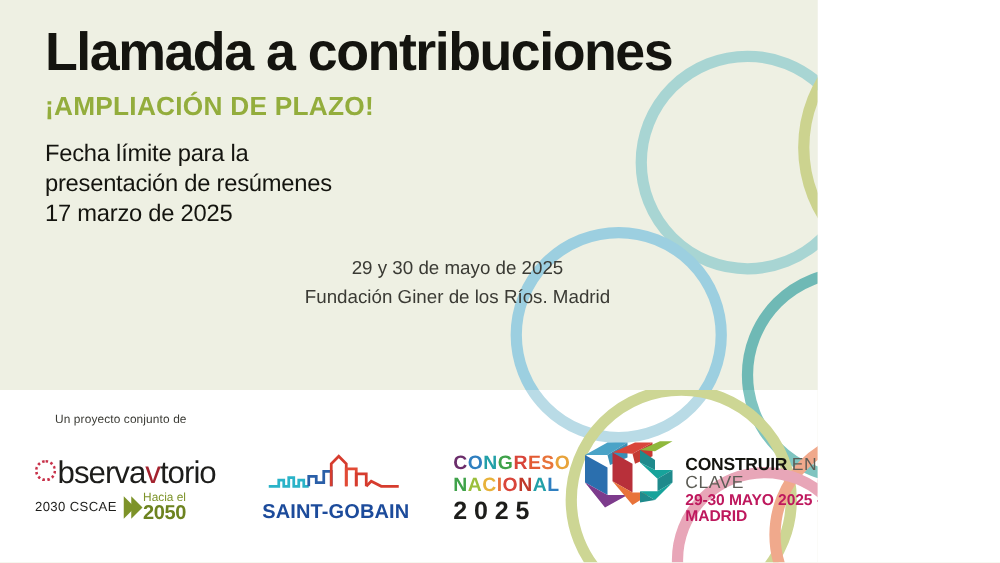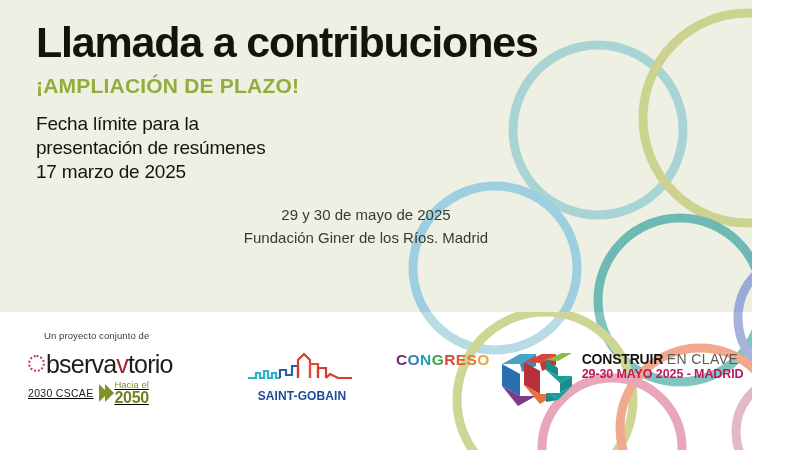--- a/index.html
+++ b/index.html
@@ -2,21 +2,21 @@
 <html><head>
 <meta charset="utf-8">
 <style>
   html,body{margin:0;padding:0;}
   body{
     width:800px;height:450px;overflow:hidden;
     font-family:"Liberation Sans", sans-serif;
     background:#ffffff;
   }
   #poster{
-    position:relative;width:752px;height:450px;overflow:hidden;
+    position:relative;width:654px;height:450px;overflow:hidden;
     background:#eef0e3;
   }
   
   #rings{position:absolute;inset:0;width:800px;height:450px;}
   
   .cream-bg{
     position:absolute;left:0;top:0;width:800px;height:312px;
     background:#eef0e3;pointer-events:none;
   }
   .white-footer{
@@ -41,43 +41,43 @@
   .event{
     font-size:14.5px;font-weight:bold;color:#14140f;line-height:1.3;
     margin:0 0 9px 0;
   }
   .meta{font-size:15px;color:#3a3a34;line-height:1.55;margin:0;text-align:center;}
   
   .footer-label{
     position:absolute;left:44px;top:330px;
     font-size:9.5px;color:#3a3a34;letter-spacing:.1px;
   }
-  .logos{position:absolute;left:28px;top:352px;display:flex;align-items:flex-start;}
+  .logos{position:absolute;left:28px;top:352px;display:flex;align-items:flex-end;}
   
   .obs{position:relative;width:178px;}
   .obs-top{display:flex;align-items:baseline;font-size:25px;font-weight:normal;
     letter-spacing:-.8px;line-height:1;color:#1d1d1b;}
   .obs-dotcircle{
     display:inline-block;width:13px;height:13px;border-radius:50%;
     border:2.6px dotted #c8324a;margin-right:1px;position:relative;top:-1px;
   }
   .obs-red{color:#a3222e;}
-  .obs-bottom{display:flex;align-items:center;margin-top:3px;text-decoration:underline;}
+  .obs-bottom{display:flex;align-items:center;margin-top:3px;}
   .obs-cscae{font-size:10.5px;color:#1d1d1b;letter-spacing:.3px;white-space:nowrap;}
   .obs-chev{display:flex;margin:0 3px 0 6px;}
   .obs-chev span{
     display:block;width:0;height:0;border-top:9px solid transparent;
     border-bottom:9px solid transparent;border-left:9px solid #7d9329;margin-right:-3px;
   }
   .obs-hacia{line-height:1;text-align:left;}
   .obs-hacia .h1{font-size:9.5px;color:#7d9329;display:block;}
   .obs-hacia .h2{font-size:16px;font-weight:bold;color:#6d8320;display:block;letter-spacing:-.3px;}
   
   .sg{position:relative;width:136px;margin-left:28px;text-align:center;}
-  .sg-word{font-size:12px;font-weight:bold;color:#1c4b9b;letter-spacing:.1px;margin-top:1px;}
+  .sg-word{font-size:16px;font-weight:bold;color:#1c4b9b;letter-spacing:.1px;margin-top:1px;}
   
   .cn{margin-left:26px;line-height:1;}
   .cn-row{font-size:15.5px;font-weight:bold;letter-spacing:.4px;}
   .cn-row2{font-size:15.5px;font-weight:bold;letter-spacing:.4px;margin-top:2px;}
   .cn-year{font-size:20px;font-weight:bold;color:#1d1d1b;letter-spacing:5.5px;margin-top:3px;}
   
   .ccs{margin-left:10px;}
   
   .ccl{margin-left:8px;line-height:1;}
   .ccl-1{font-size:14px;font-weight:bold;color:#14140f;letter-spacing:-.2px;}
@@ -182,20 +182,24 @@
           <polyline points="92,26 96,22 104,26 118,26" stroke="#d63c2e"></polyline>
         </g>
       </svg>
       <div class="sg-word">SAINT-GOBAIN</div>
     </div>
 
     <div class="cn">
       <div class="cn-row">
         <span style="color:#6b2d6b">C</span><span style="color:#2f7fc0">O</span><span style="color:#22a0a8">N</span><span style="color:#3fa24a">G</span><span style="color:#d9453a">R</span><span style="color:#e35b33">E</span><span style="color:#e8733a">S</span><span style="color:#e8a33a">O</span>
       </div>
+      <div class="cn-row2">
+        <span style="color:#3fa24a">N</span><span style="color:#9bbf3c">A</span><span style="color:#e8b23a">C</span><span style="color:#e8733a">I</span><span style="color:#d9453a">O</span><span style="color:#c0392b">N</span><span style="color:#22a0a8">A</span><span style="color:#2f7fc0">L</span>
+      </div>
+      <div class="cn-year">2025</div>
     </div>
 
     <div class="ccs">
       <svg width="74" height="62" viewBox="0 0 74 62">
 
         <polygon points="2,12 20,2 36,2 20,12" fill="#4aa3c7"></polygon>
         <polygon points="2,12 20,22 20,44 2,34" fill="#2b6fae"></polygon>
         <polygon points="2,34 20,44 36,44 18,54" fill="#7d3b8c"></polygon>
         <polygon points="20,12 36,2 36,14 22,20" fill="#3a8fb5"></polygon>
 

